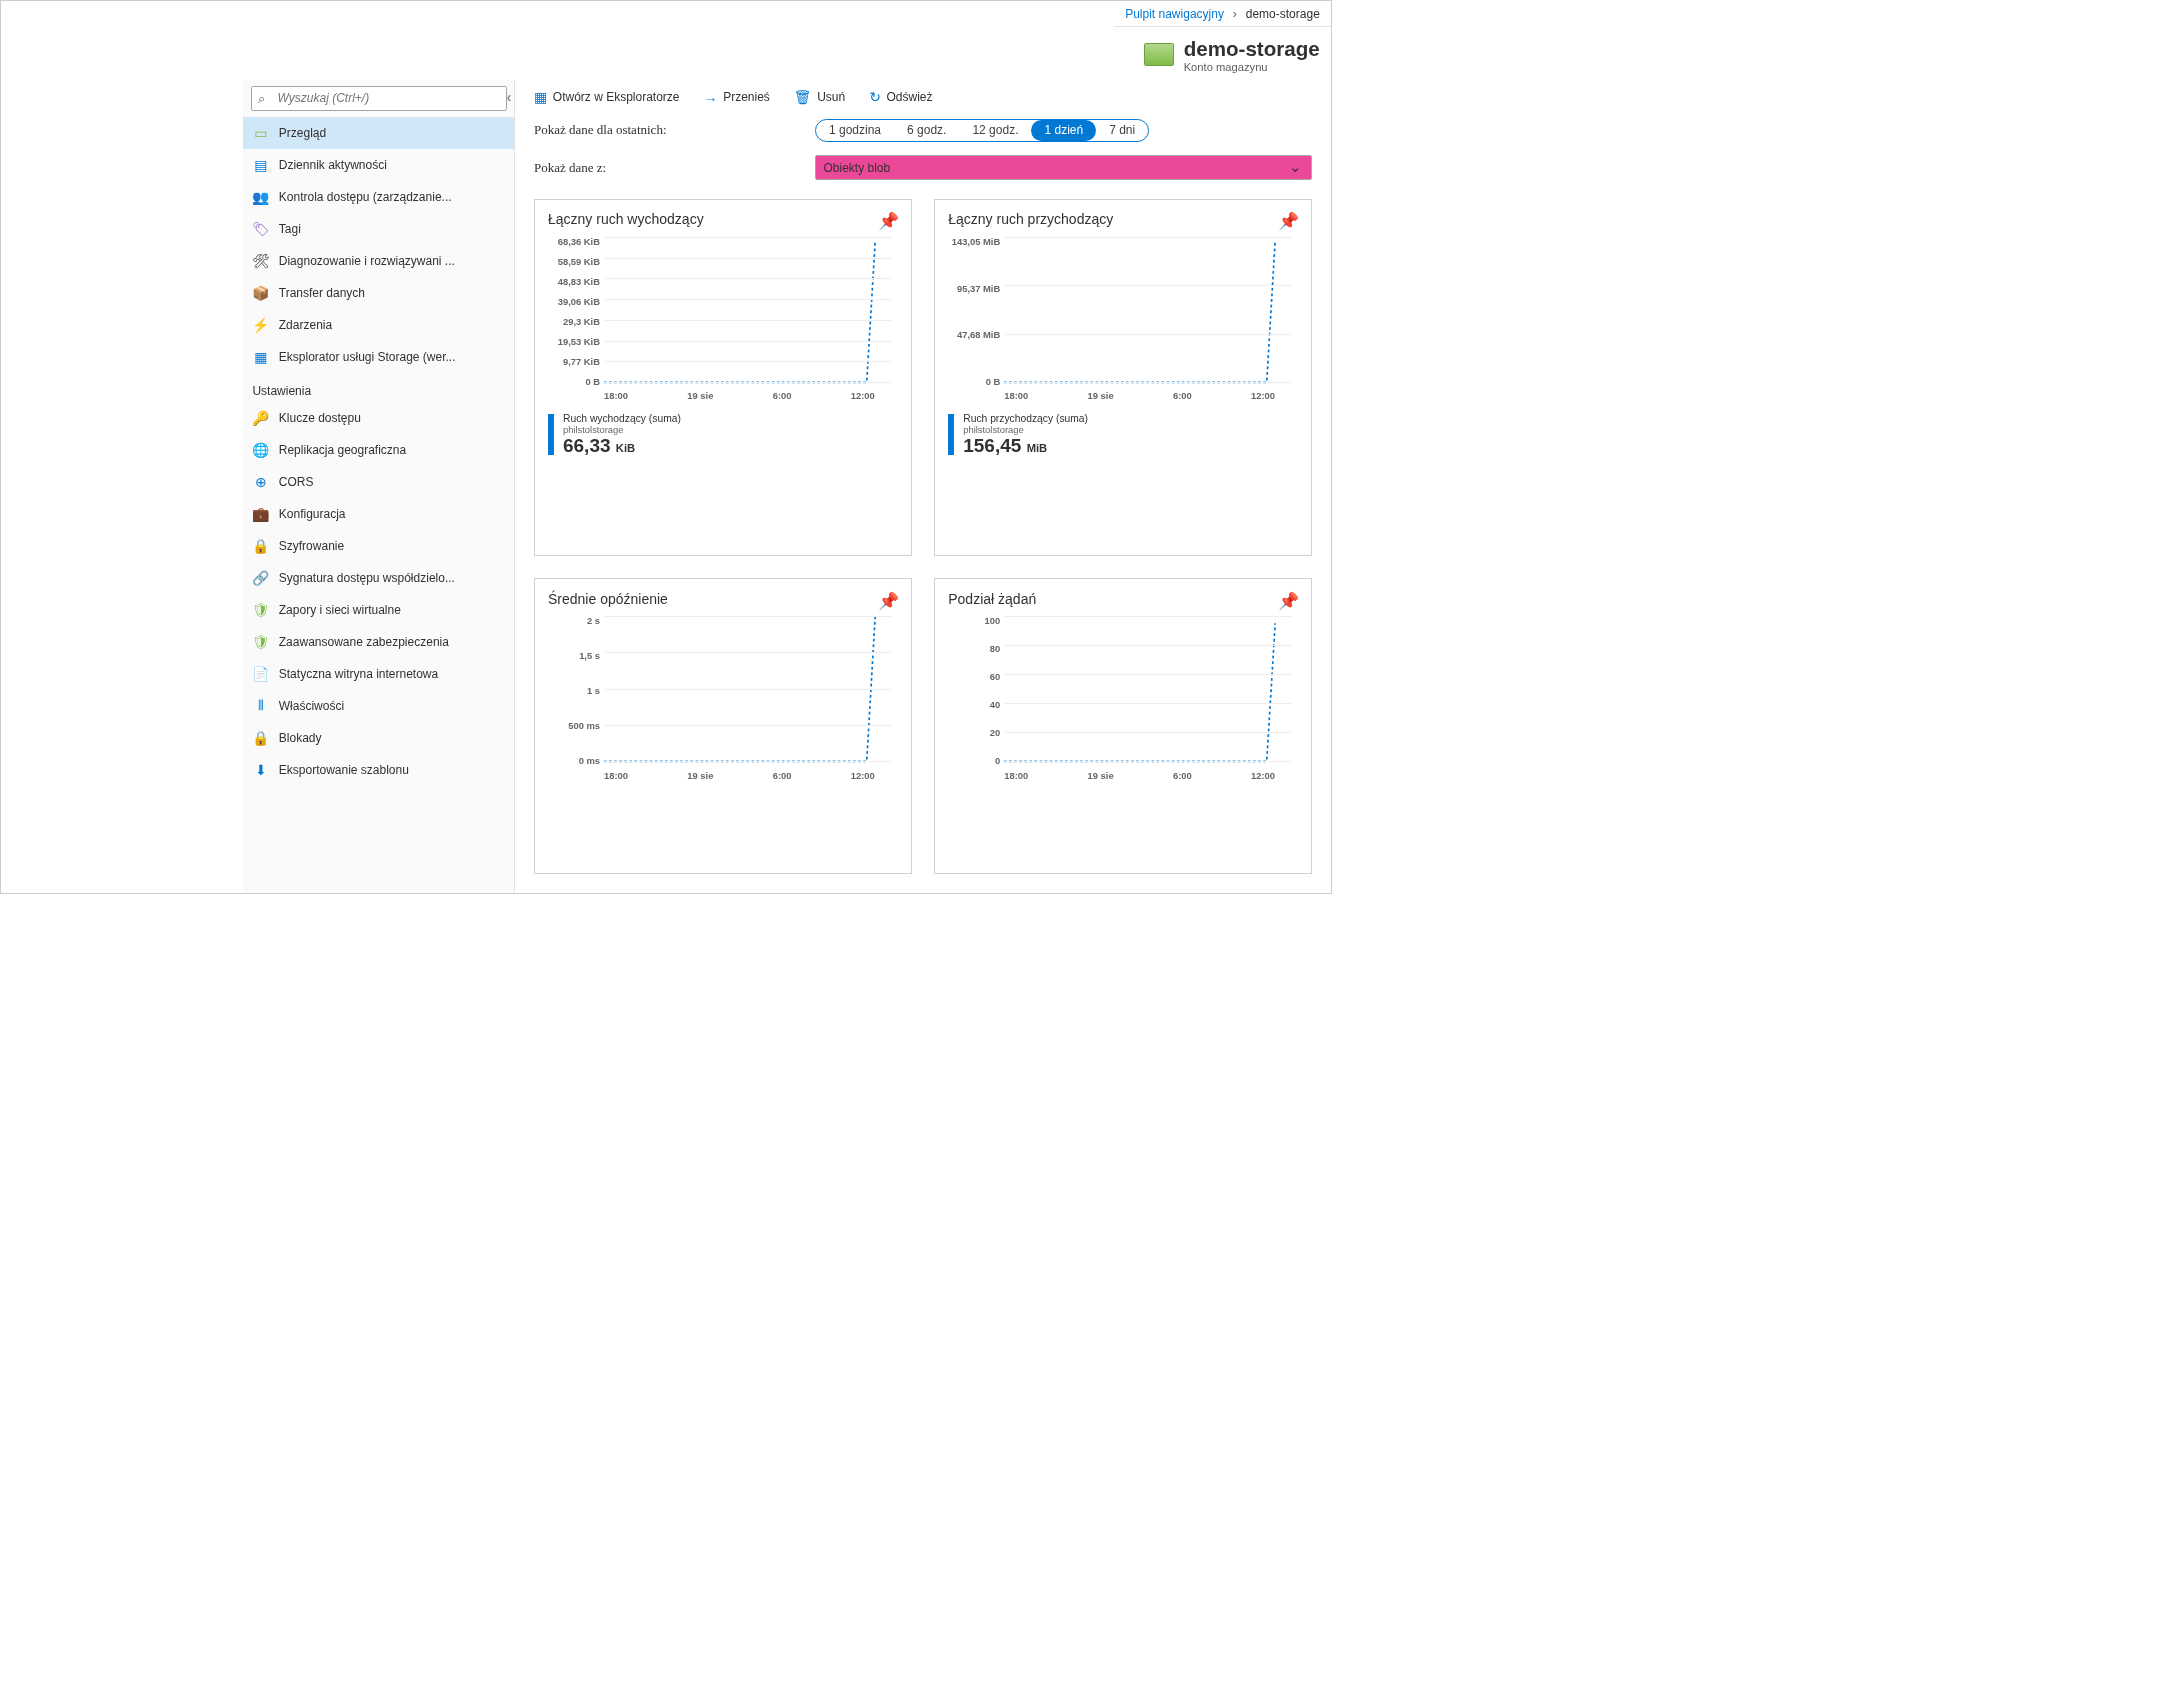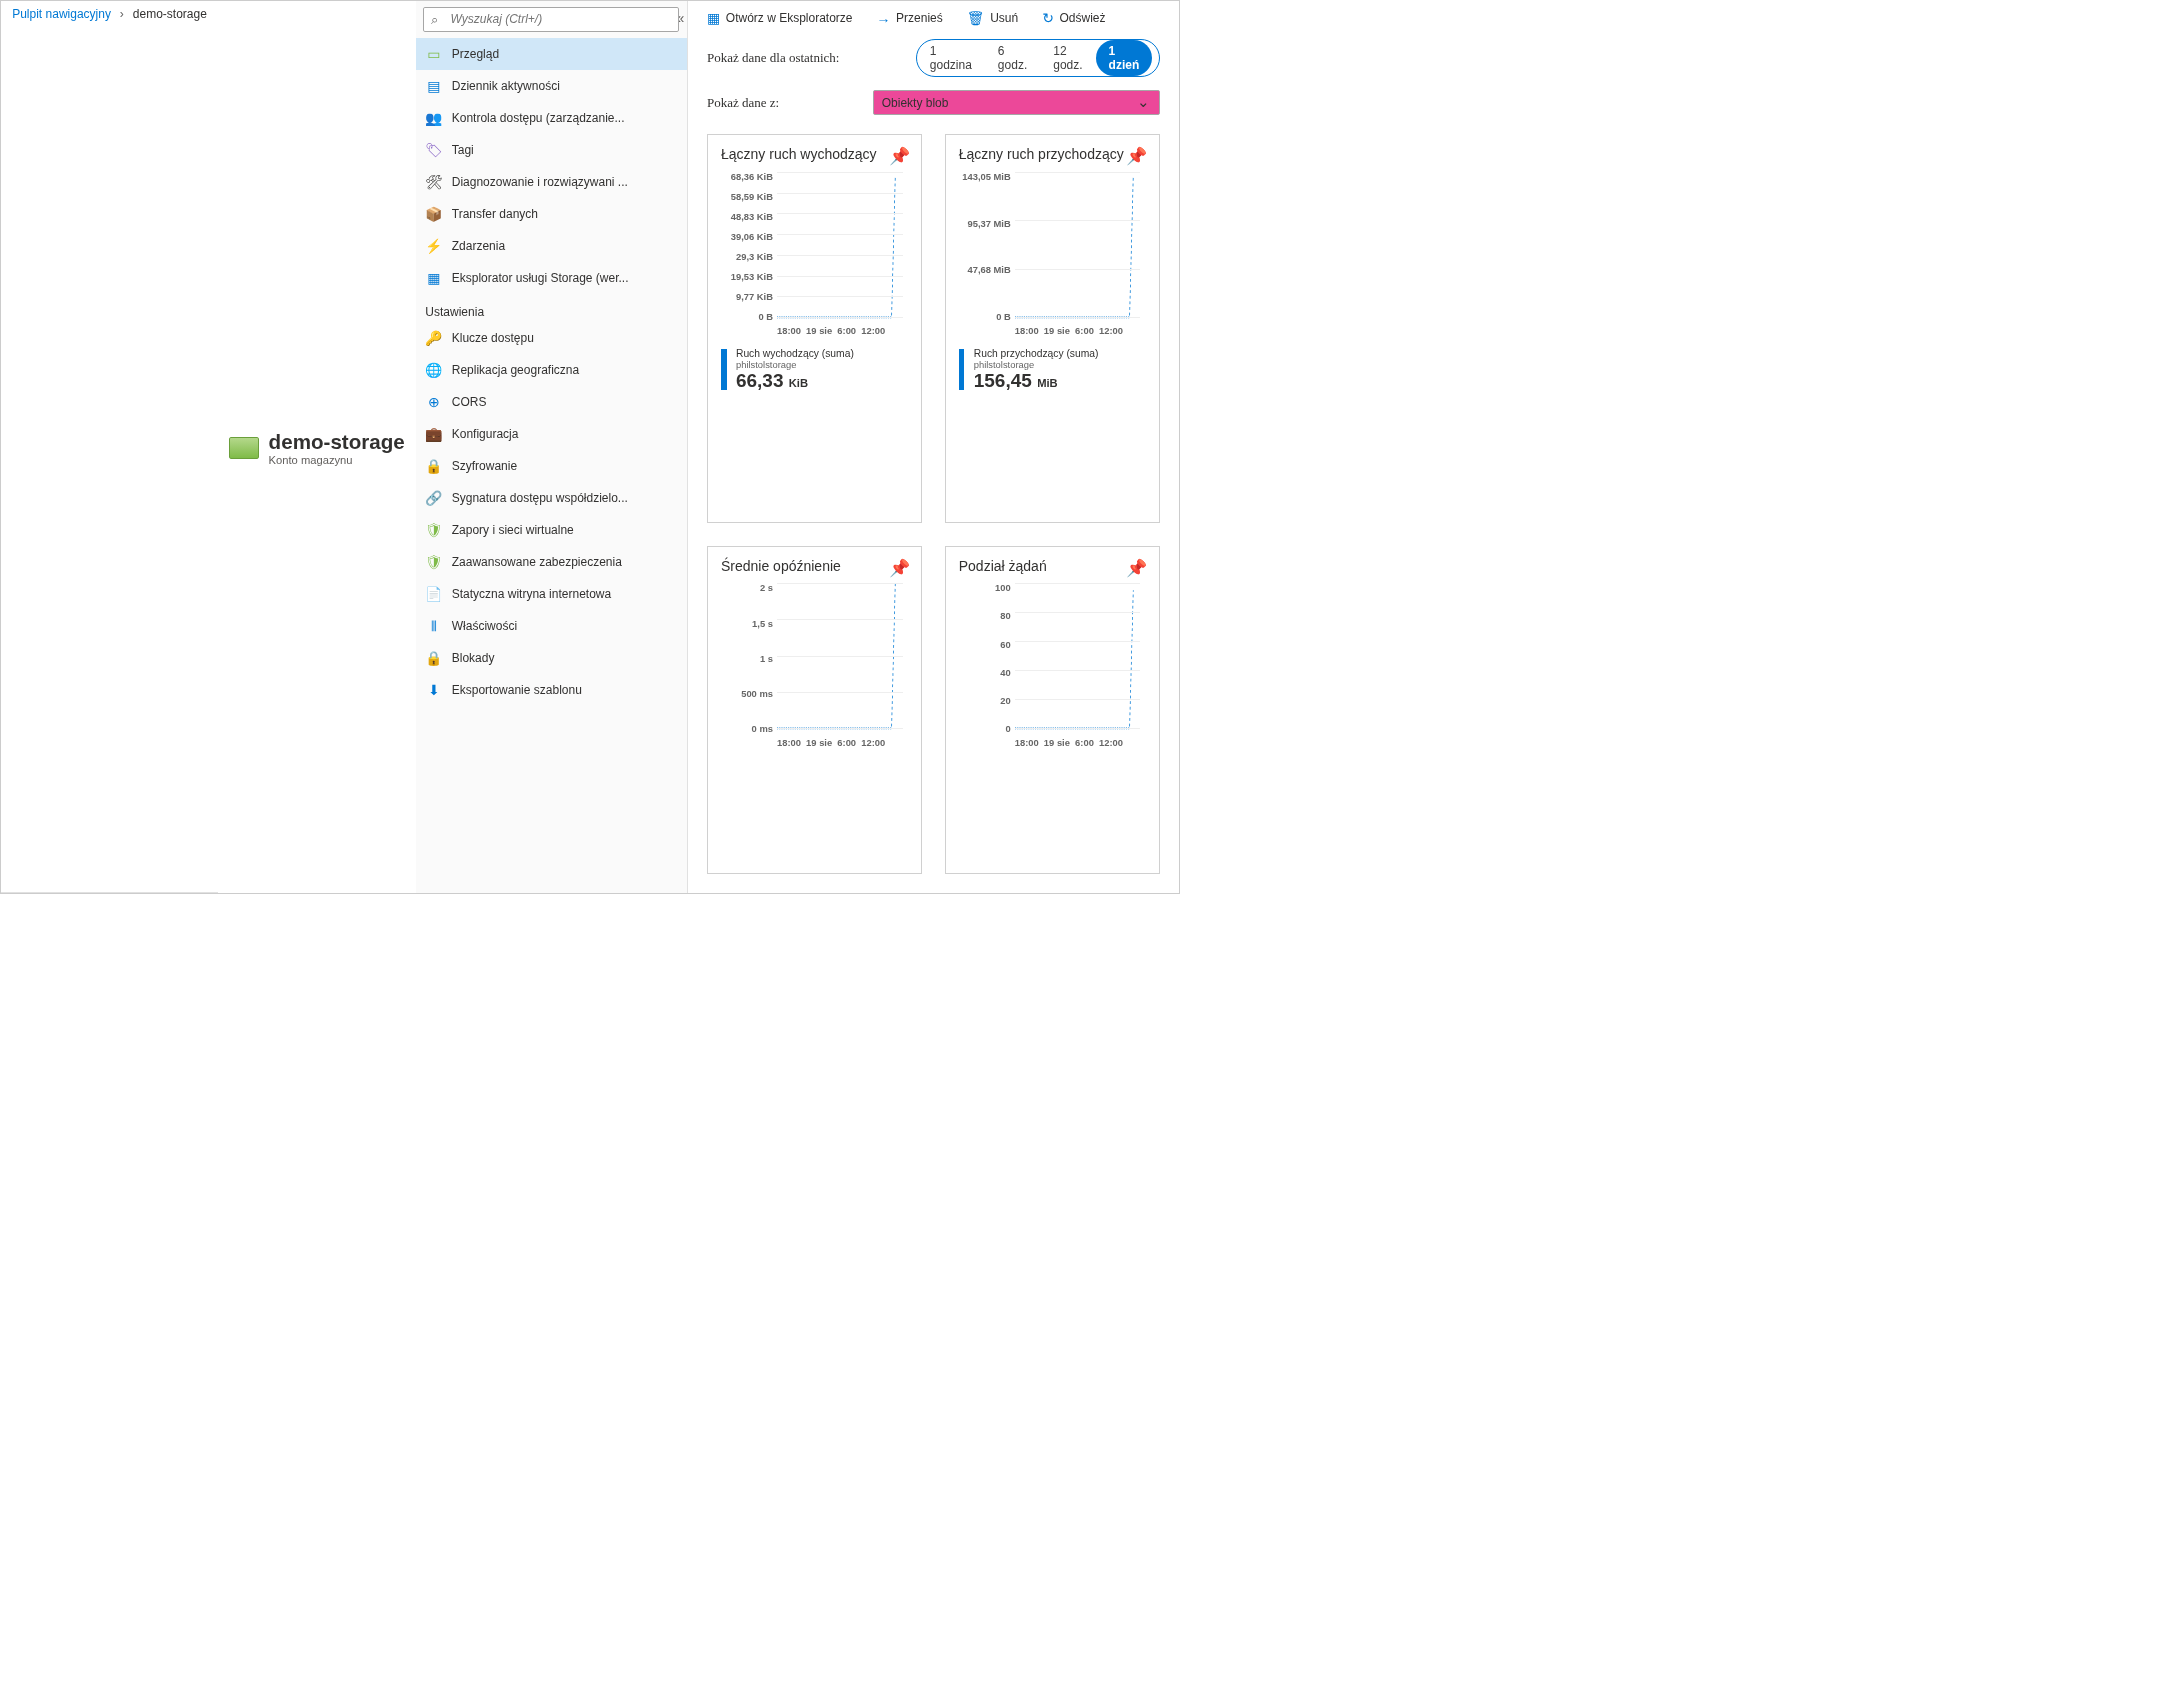--- a/index.html
+++ b/index.html
@@ -1,17 +1,17 @@
 <!DOCTYPE html>
 <html style="font-size:15px"><head>
 <meta charset="utf-8">
 <style>
 * { margin: 0; padding: 0; box-sizing: border-box; }
 body { font-family: 'Segoe UI', Arial, sans-serif; font-size: 12px; color: #323130; background: #fff; }
-.container { width: 1180px; height: 894px; border: 0.9px solid #ccc; display: flex; overflow: hidden; }
+.container { width: 1332px; height: 894px; border: 0.9px solid #ccc; display: flex; flex-direction: column; overflow: hidden; align-items: flex-end; }
 
 
 .breadcrumb { padding: 5.6px 11.2px; border-bottom: 0.9px solid #e1e1e1; font-size: 12px; }
 .breadcrumb a { color: #0078d4; text-decoration: none; }
 .breadcrumb .sep { color: #666; margin: 0 5.6px; }
 .breadcrumb .current { color: #323130; }
 
 
 .header { padding: 9.4px 11.2px 7.5px 11.2px; display: flex; align-items: center; gap: 9.4px; }
 .header .icon-box { width: 30px; height: 22.5px; background: linear-gradient(#b4d88b,#7fbb48); border: 0.9px solid #6a9f3a; border-radius: 1.9px; }
@@ -35,21 +35,21 @@
 
 .main { flex: 1; display: flex; flex-direction: column; overflow: hidden; }
 .toolbar { display: flex; gap: 24px; padding: 9.4px 19px; align-items: center; }
 .tool-btn { display: flex; align-items: center; gap: 5.6px; cursor: pointer; color: #323130; }
 .tool-btn .tool-icon { color: #0078d4; font-size: 14px; }
 .section-title { font-size: 15px; padding: 5.6px 19px 13px 19px; color: #323130; }
 .filter-row { display: flex; align-items: center; padding: 3.7px 19px 9.4px 19px; gap: 19px; }
 .filter-label { width: 262px; color: #323130; font-size: 13px; font-family: Liberation Serif, serif; }
 .pill-group { display: inline-flex; border: 0.9px solid #0078d4; border-radius: 19px; overflow: hidden; }
 .pill { padding: 3.7px 13px; color: #404040; cursor: pointer; font-size: 12px; }
-.pill.selected { background: #0078d4; color: #fff; border-radius: 19px; font-weight: bold; }
+.pill.selected { background: #0078d4; color: #fff; border-radius: 19px; }
 .select { width: 497px; padding: 4.7px 7.5px; border: 0.9px solid #a6a6a6; border-radius: 1.9px; font-size: 12px; background: #ec4899; position: relative; }
 .select::after { content: "⌄"; position: absolute; right: 9.4px; top: 1.9px; font-size: 15px; color: #323130; }
 
 
 .charts { display: grid; grid-template-columns: 1fr 1fr; gap: 22.5px; padding: 9.4px 19px 19px 19px; overflow-y: auto; flex: 1; }
 .chart-card { border: 0.9px solid #d0d0d0; padding: 11.2px 13px; position: relative; background: #fff; }
 .chart-title { font-size: 14px; font-weight: 400; margin-bottom: 9.4px; }
 .pin-btn { position: absolute; right: 11.2px; top: 11.2px; font-size: 17px; color: #323130; cursor: pointer; }
 .chart-plot { height: 159px; position: relative; }
 .y-labels { position: absolute; left: 0; top: 0; height: 150px; display: flex; flex-direction: column; justify-content: space-between; font-size: 9.4px; color: #666; text-align: right; width: 52px; }

